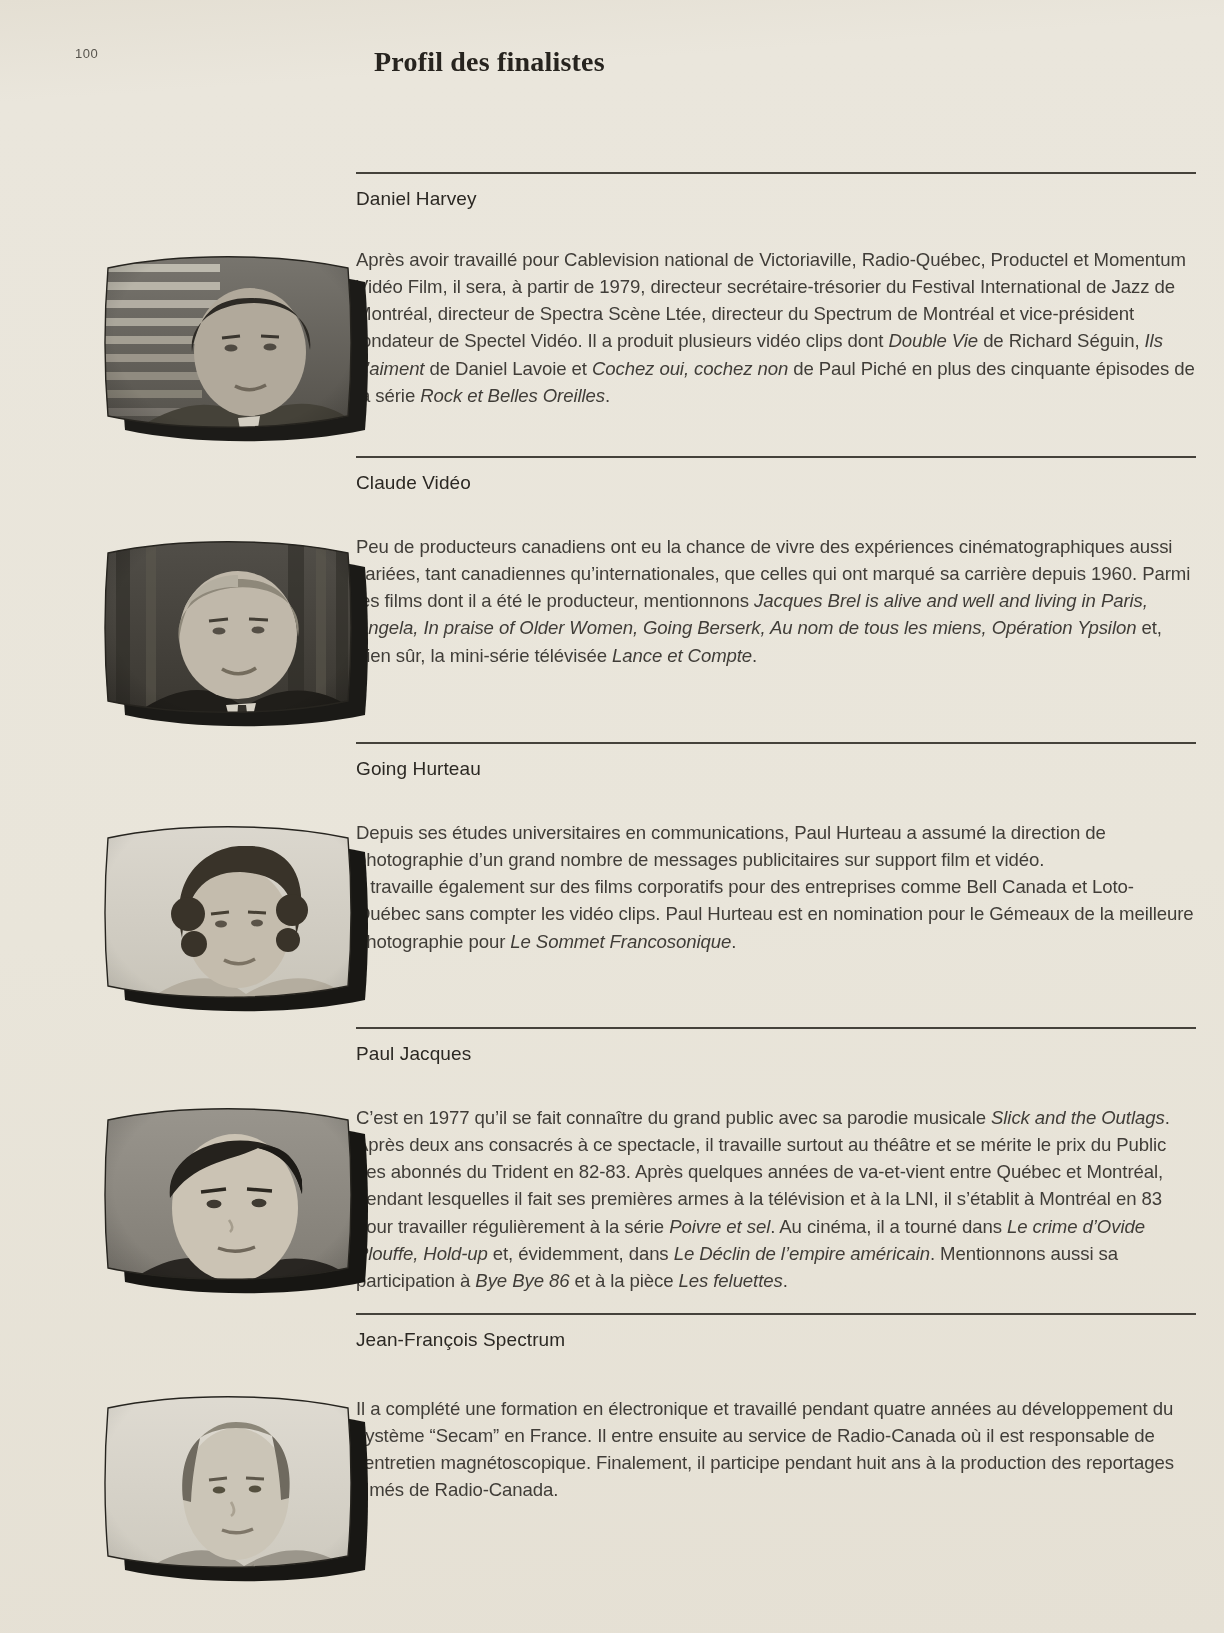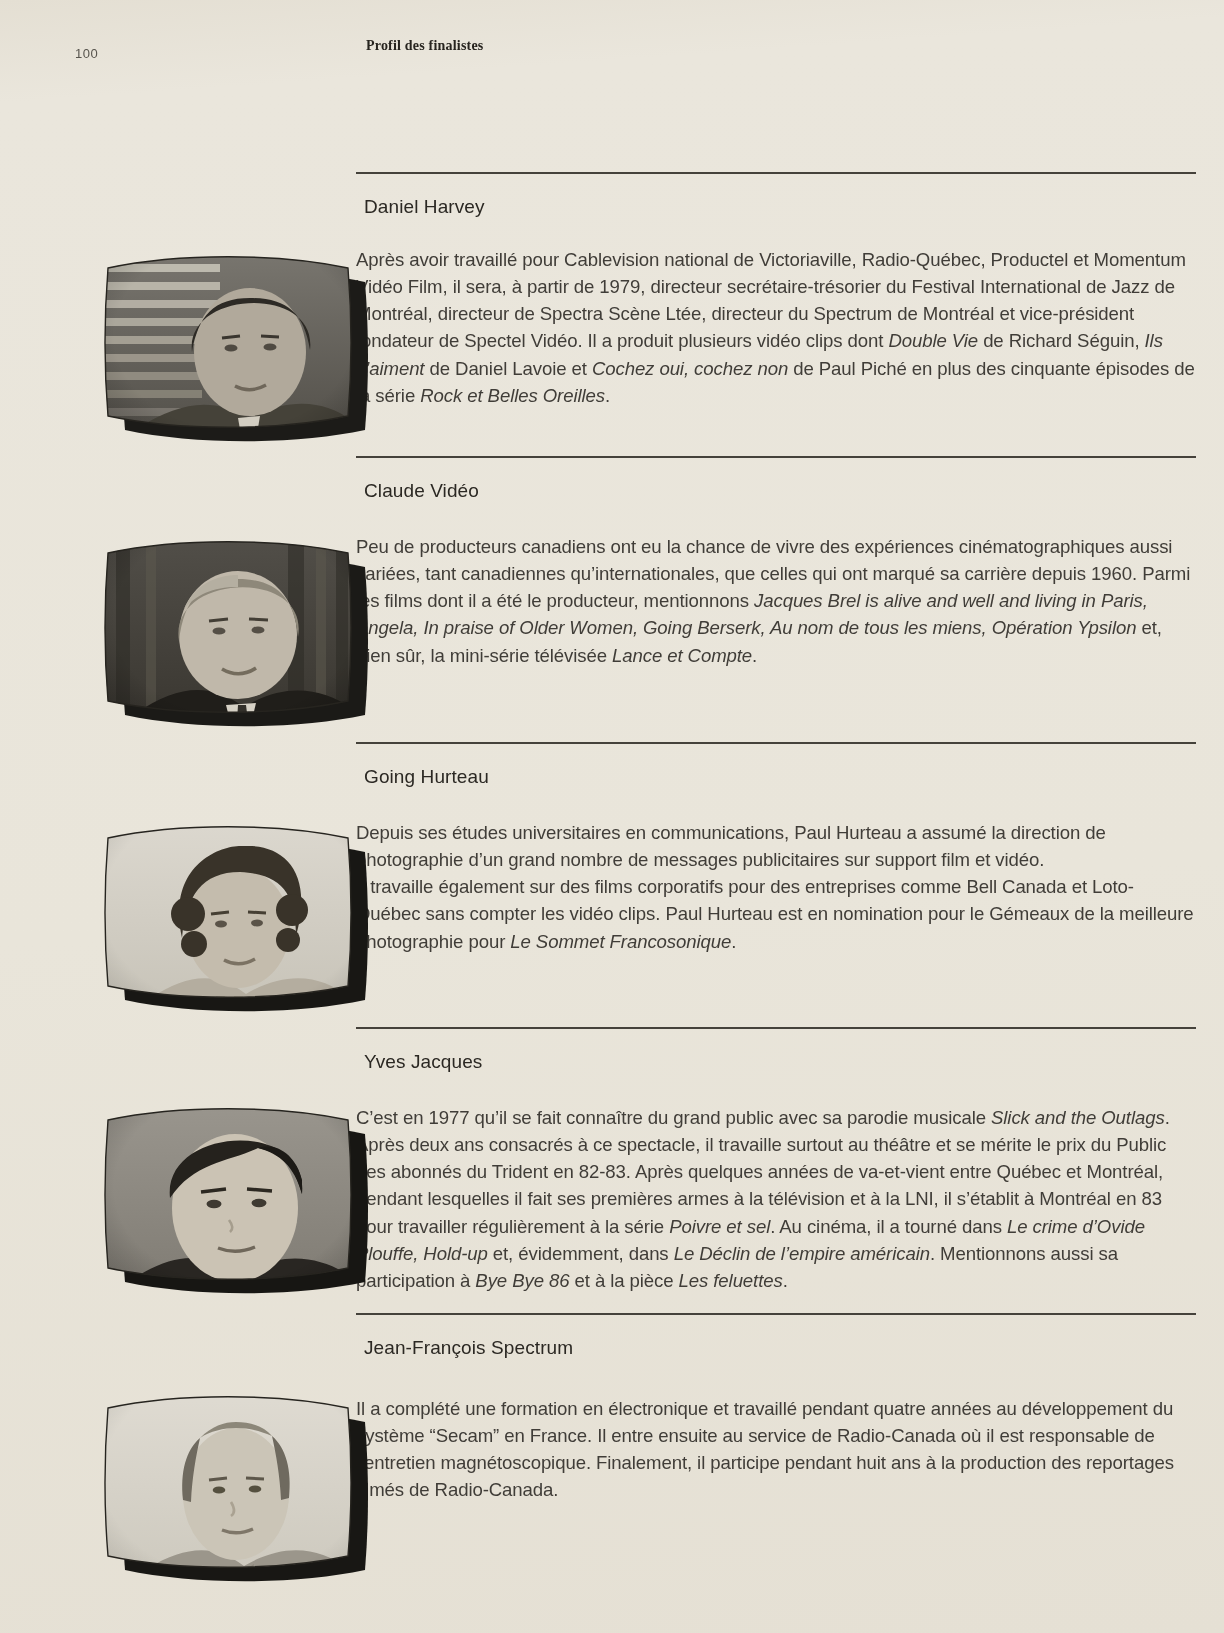--- a/index.html
+++ b/index.html
@@ -8,31 +8,31 @@
     position: relative;
     background: linear-gradient(176deg, #e4dfd3 0%, #eae6dc 6%, #e9e5da 55%, #e5e0d4 100%);
     font-family: "Liberation Sans", "DejaVu Sans", sans-serif;
     overflow: hidden;
   }
   .page-number {
     position: absolute; left: 75px; top: 46px;
     font-size: 13px; color: #57544d; letter-spacing: 0.5px;
   }
   .page-title {
-    position: absolute; left: 366px; top: 38px; margin: 0;
+    position: absolute; left: 366px; top: 38px; margin: 8px;
     font-family: "Liberation Serif", "DejaVu Serif", serif;
-    font-size: 14px; font-weight: 700; color: #27241f;
+    font-size: 28px; font-weight: 700; color: #27241f;
     letter-spacing: 0.2px;
   }
   .rule {
     position: absolute; left: 356px; width: 840px; height: 2px;
     background: #45423b;
   }
   .finalist-name {
-    position: absolute; left: 356px; margin: 8px;
+    position: absolute; left: 356px; margin: 0;
     font-size: 19px; font-weight: 500; color: #2b2823;
     letter-spacing: 0.1px;
   }
   .bio {
     position: absolute; left: 356px; width: 842px;
     font-size: 18.6px; line-height: 27.3px; color: #403d38;
     letter-spacing: -0.1px;
   }
   .bio i { font-style: italic; }
   .photo {
@@ -176,21 +176,21 @@
       <ellipse cx="159" cy="113" rx="6" ry="3.4" fill="#5a5348"></ellipse>
       <path d="M 113,104 L 131,102 M 150,102 L 168,103" stroke="#463f33" stroke-width="3" fill="none"></path>
       <path d="M 126,150 Q 141,158 157,149" stroke="#7b7263" stroke-width="3.4" fill="none"></path>
       <rect x="0" y="0" width="272" height="212" fill="url(#vig3)"></rect>
     </g>
     <path d="M 10,28 C 80,13 180,13 250,28 C 254,78 254,128 250,176 C 180,191 80,191 10,176 C 6,128 6,78 10,28 Z" fill="none" stroke="#26241f" stroke-width="1.4"></path>
   </svg>
 </figure>
 
 <div class="rule" style="top:1027px"></div>
-<h2 class="finalist-name" style="top:1043px">Yves Jacques</h2>
+<h2 class="finalist-name" style="top:1043px">Paul Jacques</h2>
 <p class="bio" style="top:1085px"><span>C’est en 1977 qu’il se fait connaître du grand public avec sa parodie musicale </span><i>Slick and the Outlags</i><span>. Après deux ans consacrés à ce spectacle, il travaille surtout au théâtre et se mérite le prix du Public des abonnés du Trident en 82-83. Après quelques années de va-et-vient entre Québec et Montréal, pendant lesquelles il fait ses premières armes à la télévision et à la LNI, il s’établit à Montréal en 83 pour travailler régulièrement à la série </span><i>Poivre et sel</i><span>. Au cinéma, il a tourné dans </span><i>Le crime d’Ovide Plouffe, Hold-up</i><span> et, évidemment, dans </span><i>Le Déclin de l’empire américain</i><span>. Mentionnons aussi sa participation à </span><i>Bye Bye 86</i><span> et à la pièce </span><i>Les feluettes</i><span>.</span></p>
 <figure class="photo" style="top:1076px">
   <svg viewBox="0 0 272 212" width="272" height="212" role="img" aria-label="Portrait noir et blanc en forme d'écran de télévision : gros plan d'un homme aux cheveux foncés">
     <defs>
       <clipPath id="clip4">
           <path d="M 10,28 C 80,13 180,13 250,28 C 254,78 254,128 250,176 C 180,191 80,191 10,176 C 6,128 6,78 10,28 Z"></path>
         </clipPath>
       <linearGradient id="bg4" x1="0" y1="0" x2="0" y2="1">
         <stop offset="0" stop-color="#9b978f"></stop>
           <stop offset="1" stop-color="#7e7a72"></stop>

